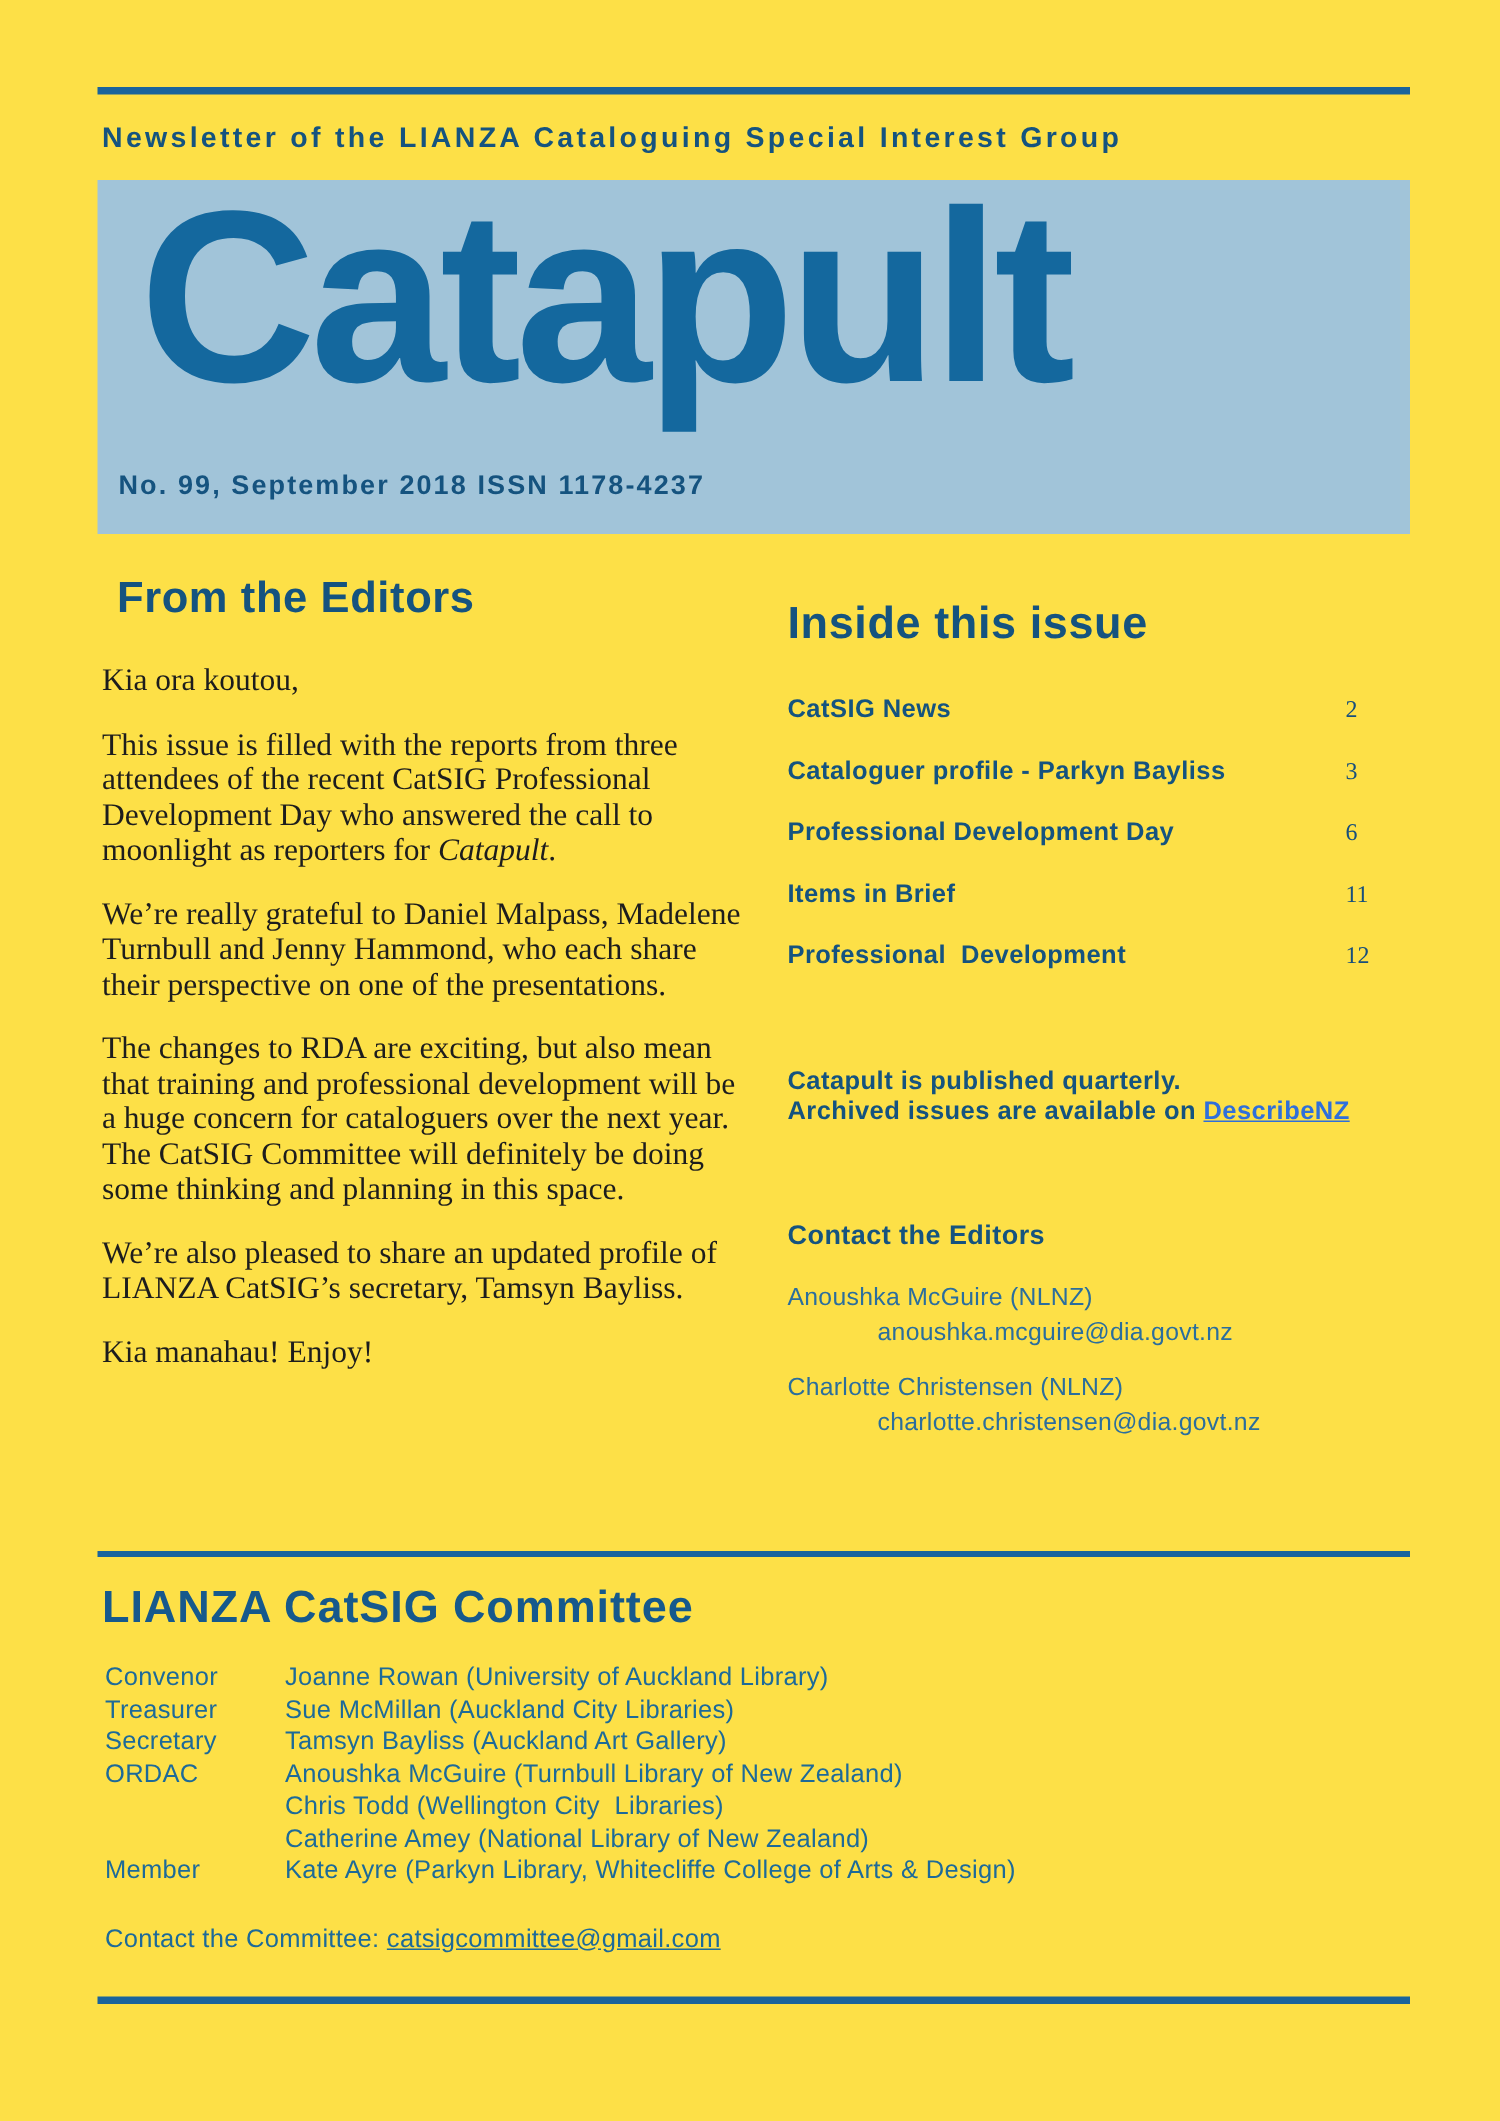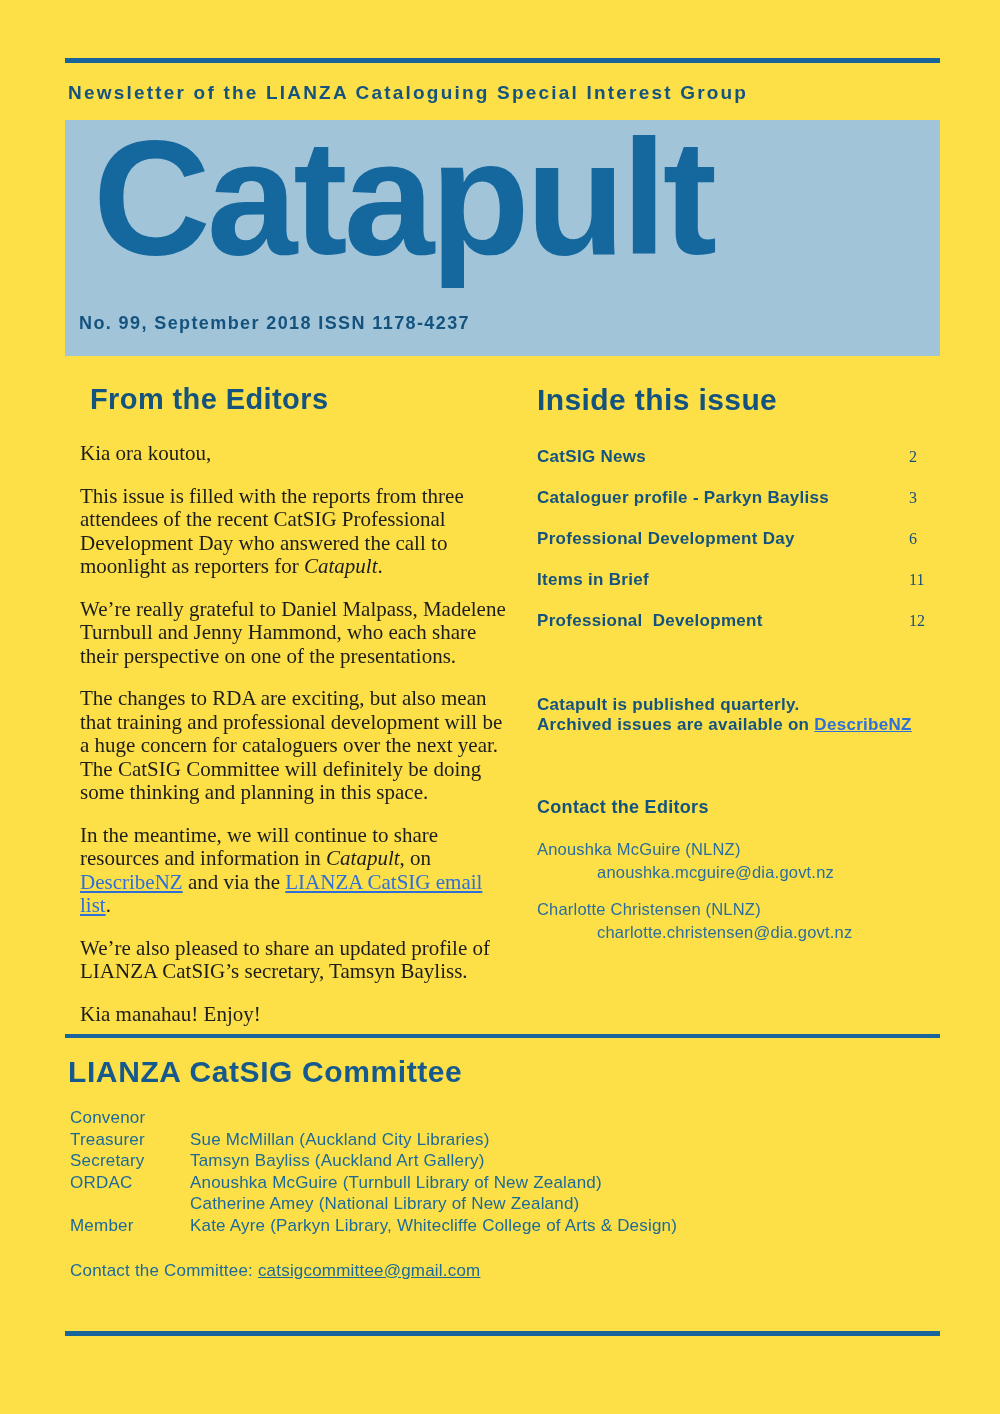--- a/index.html
+++ b/index.html
@@ -25,29 +25,29 @@
   .banner-title {
     position:absolute; left:28px; top:-22px;
     font-size:163px; line-height:200px; font-weight:bold;
     letter-spacing:-4px; color:#14689E; white-space:nowrap;
   }
   .banner-issue {
     position:absolute; left:14px; bottom:22px;
     font-size:18px; font-weight:bold; letter-spacing:1.4px; color:#15537F;
   }
 
-  .columns { position:absolute; left:80px; top:383px; width:872px; display:flex; }
+  .columns { position:absolute; left:68px; top:383px; width:872px; display:flex; }
   .col-left { width:436px; flex-shrink:0; }
   .col-right { margin-left:21px; flex:1; }
 
   h2.section-heading {
     font-size:29px; font-weight:bold; color:#15537F; letter-spacing:0.4px;
   }
   .col-left h2.section-heading { margin:0 0 26px 10px; }
-  .col-right h2.section-heading { margin:0 0 30px 0; font-size:30px; }
+  .col-right h2.section-heading { margin:16px 0 30px 0; font-size:30px; }
 
   .body-copy p {
     font-family:Liberation Serif, serif; font-size:21px; line-height:23.5px;
     color:#1d1d1d; margin:0 0 19px 0;
   }
   .it { font-style:italic; }
   a.body-link { color:#2F6FDB; text-decoration:underline; cursor:pointer; }
 
   .toc-row {
     display:flex; align-items:baseline; margin-bottom:21px;
@@ -104,21 +104,20 @@
 
   <div class="columns">
 
     <div class="col-left">
       <h2 class="section-heading">From the Editors</h2>
       <div class="body-copy" id="editor-paragraphs">
           <p><span>Kia ora koutou,</span></p>
           <p><span>This issue is filled with the reports from three attendees of the recent CatSIG Professional Development Day who answered the call to moonlight as reporters for </span><span class="it">Catapult</span><span>.</span></p>
           <p><span>We’re really grateful to Daniel Malpass, Madelene Turnbull and Jenny Hammond, who each share their perspective on one of the presentations.</span></p>
           <p><span>The changes to RDA are exciting, but also mean that training and professional development will be a huge concern for cataloguers over the next year. The CatSIG Committee will definitely be doing some thinking and planning in this space.</span></p>
-          <p><span>In the meantime, we will continue to share resources and information in </span><span class="it">Catapult</span><span>, on </span><a href="#" class="body-link">DescribeNZ</a><span> and via the </span><a href="#" class="body-link">LIANZA CatSIG email list</a><span>.</span></p>
           <p><span>We’re also pleased to share an updated profile of LIANZA CatSIG’s secretary, Tamsyn Bayliss.</span></p>
           <p><span>Kia manahau! Enjoy!</span></p>
         </div>
     </div>
 
     <div class="col-right">
       <h2 class="section-heading">Inside this issue</h2>
       <div id="toc-list">
           <div class="toc-row">
             <span class="toc-label">CatSIG News</span>
@@ -160,32 +159,37 @@
 
   </div>
 
   <div class="rule mid-rule"></div>
 
   <div class="committee">
     <h2 class="committee-heading">LIANZA CatSIG Committee</h2>
     <div class="committee-rows" id="committee-rows">
         <div class="committee-row">
           <span class="committee-role">Convenor</span>
+          <span class="committee-name">Joanne Rowan (University of Auckland Library)</span>
         </div>
         <div class="committee-row">
           <span class="committee-role">Treasurer</span>
           <span class="committee-name">Sue McMillan (Auckland City Libraries)</span>
         </div>
         <div class="committee-row">
           <span class="committee-role">Secretary</span>
           <span class="committee-name">Tamsyn Bayliss (Auckland Art Gallery)</span>
         </div>
         <div class="committee-row">
           <span class="committee-role">ORDAC</span>
           <span class="committee-name">Anoushka McGuire (Turnbull Library of New Zealand)</span>
+        </div>
+        <div class="committee-row">
+          <span class="committee-role"></span>
+          <span class="committee-name">Chris Todd (Wellington City  Libraries)</span>
         </div>
         <div class="committee-row">
           <span class="committee-role"></span>
           <span class="committee-name">Catherine Amey (National Library of New Zealand)</span>
         </div>
         <div class="committee-row">
           <span class="committee-role">Member</span>
           <span class="committee-name">Kate Ayre (Parkyn Library, Whitecliffe College of Arts &amp; Design)</span>
         </div>
       </div>

